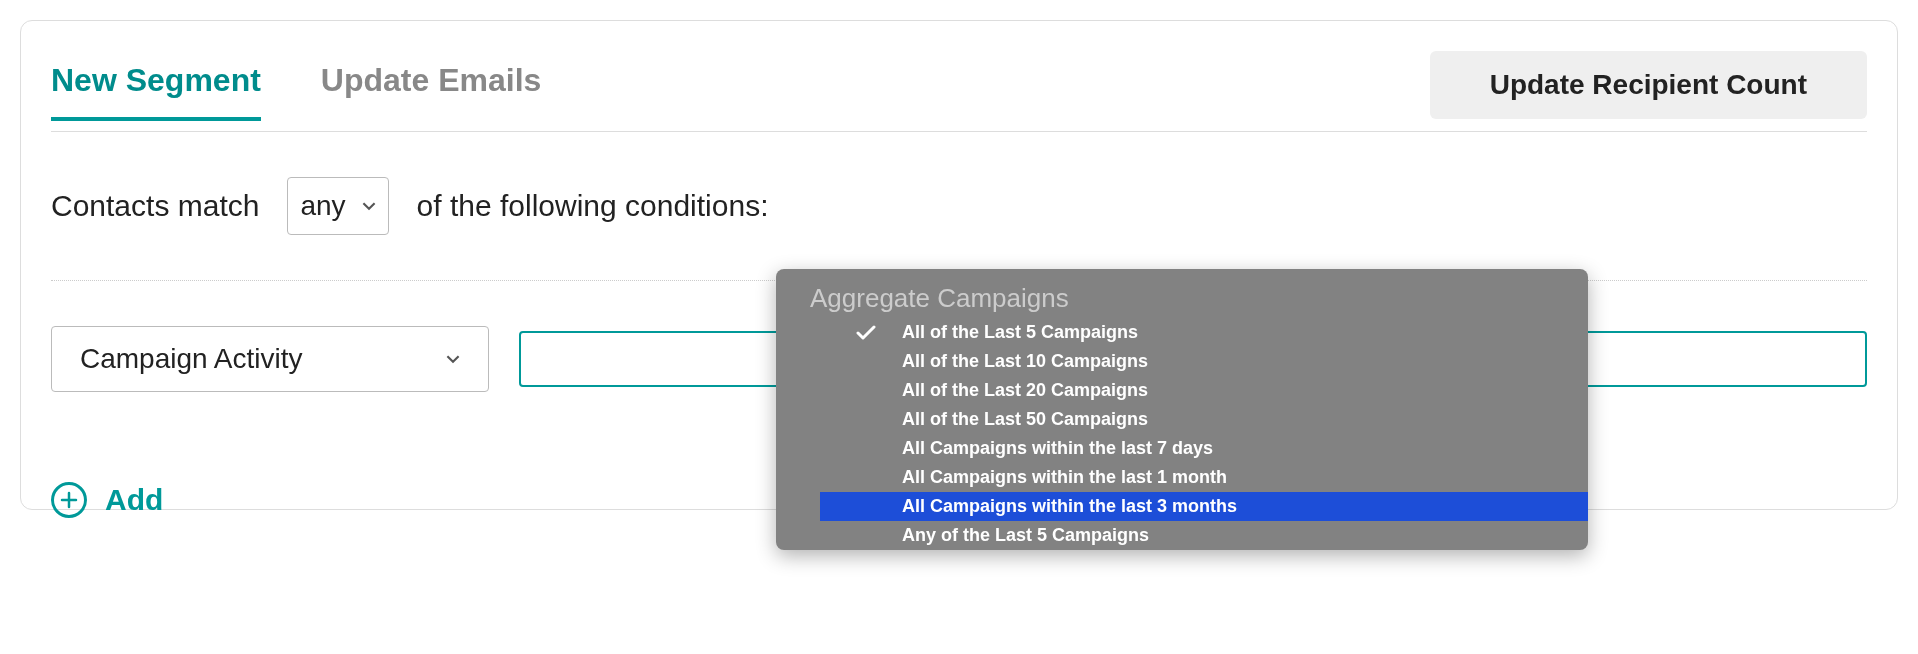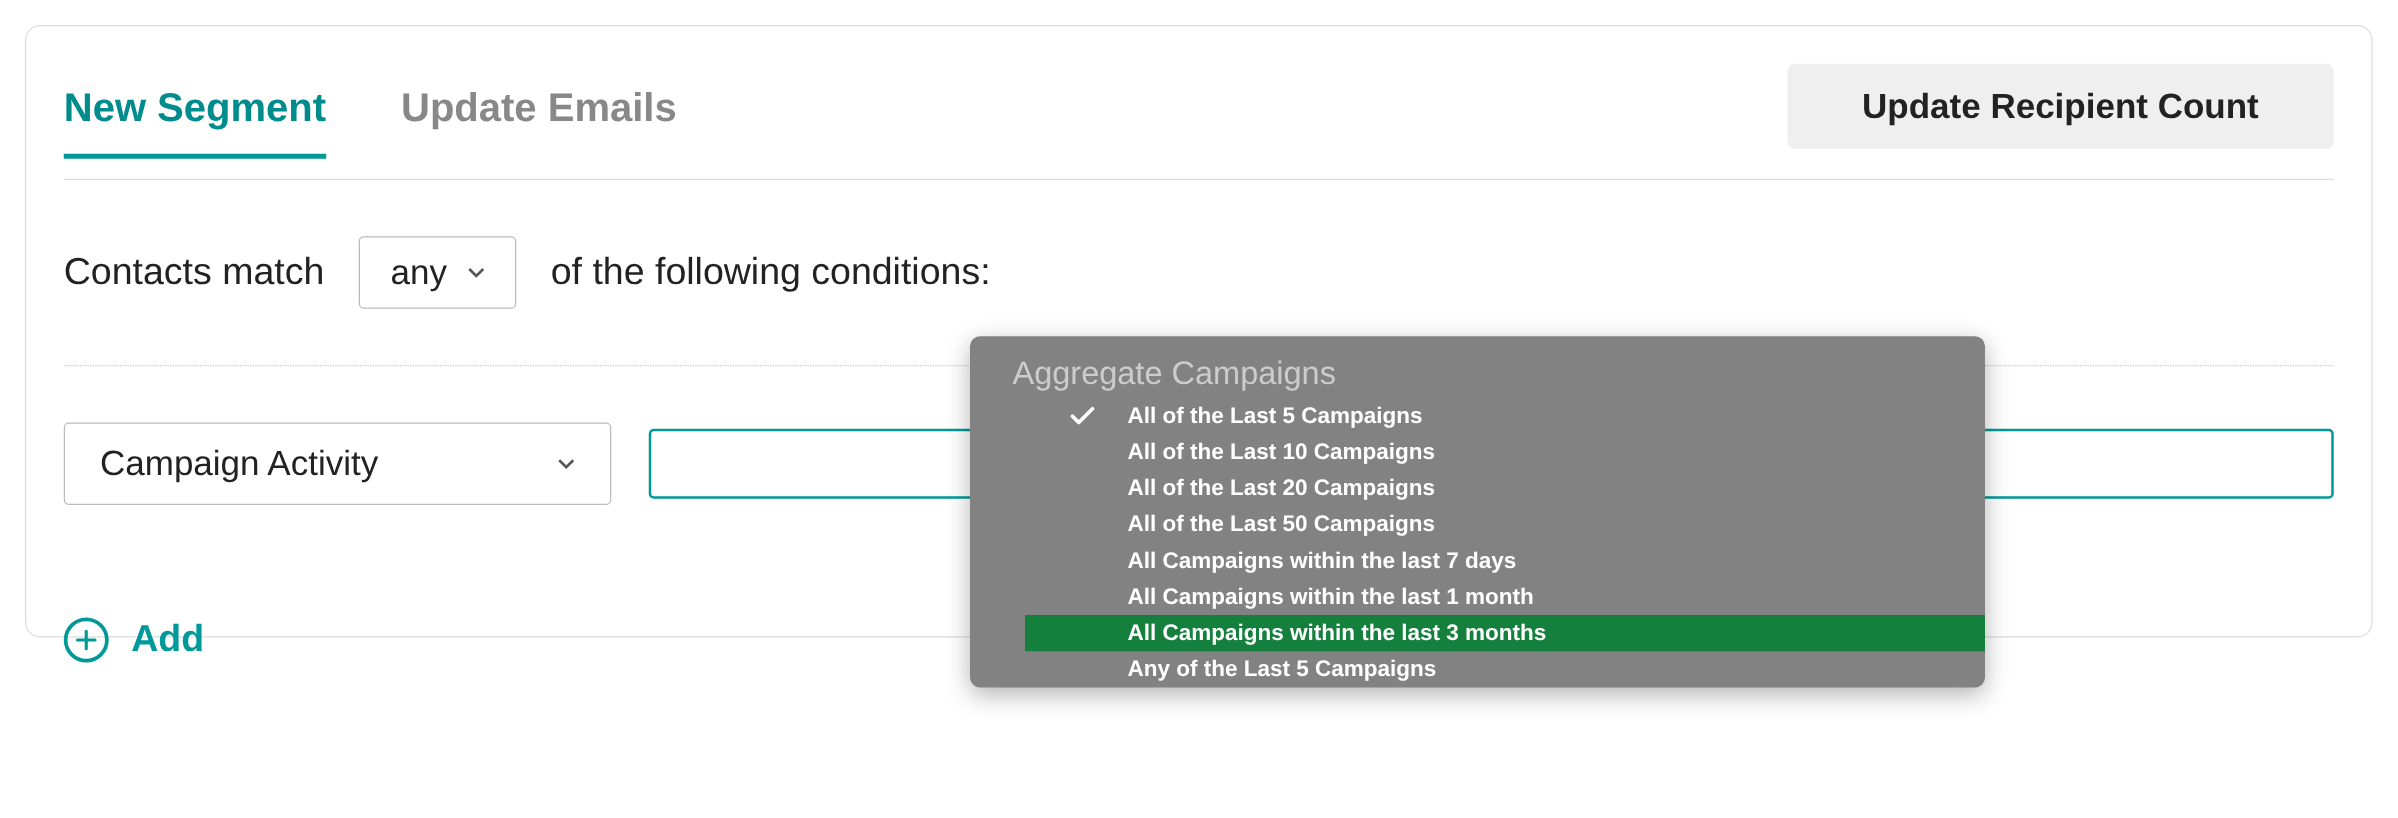--- a/index.html
+++ b/index.html
@@ -46,39 +46,39 @@
     }
     .update-btn {
       background: #efefef;
       border: none;
       border-radius: 6px;
       padding: 18px 60px;
       font-size: 28px;
       font-weight: 700;
       color: #222;
       cursor: pointer;
-      margin-bottom: 24px;
+      margin-bottom: 12px;
     }
     .conditions-header {
       display: flex;
       align-items: center;
       gap: 28px;
       font-size: 30px;
       color: #222;
       margin-bottom: 45px;
       padding-bottom: 45px;
       border-bottom: 1px dotted #ccc;
     }
     .select-small {
       display: inline-flex;
       align-items: center;
       gap: 16px;
       border: 1px solid #bbb;
       border-radius: 4px;
-      padding: 12px 24px;
+      padding: 12px 12px;
       font-size: 28px;
       color: #222;
       cursor: pointer;
       background: #fff;
     }
     .chevron {
       width: 14px;
       height: 14px;
     }
     .chevron svg {
@@ -163,21 +163,21 @@
       display: flex;
       align-items: center;
       color: #fff;
       font-size: 18px;
       font-weight: 600;
       padding: 4px 12px 4px 34px;
       cursor: pointer;
       margin-left: 44px;
     }
     .dropdown-item.highlighted {
-      background: #15803d;
+      background: #1d4ed8;
     }
     .dropdown-check {
       width: 24px;
       margin-right: 24px;
       display: inline-flex;
       align-items: center;
       justify-content: center;
     }
     .dropdown-check svg {
       display: block;

